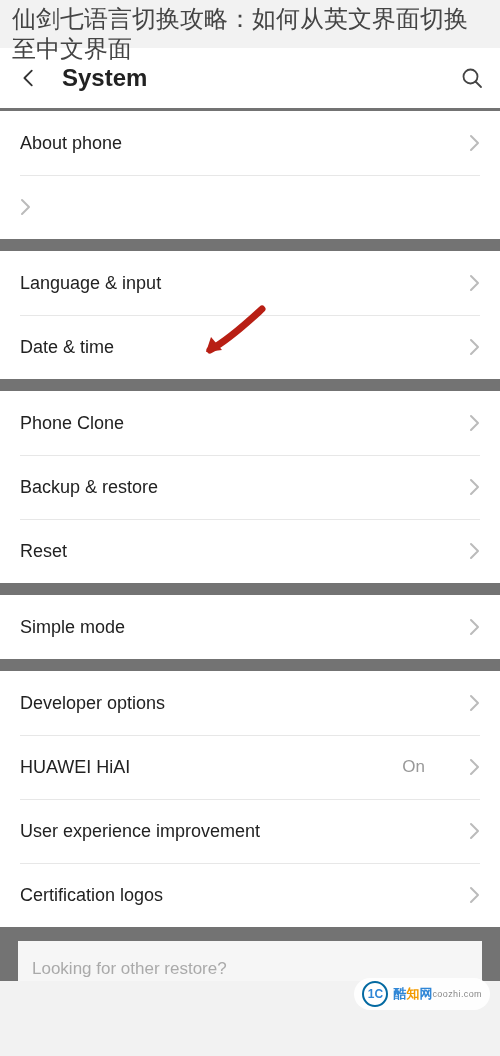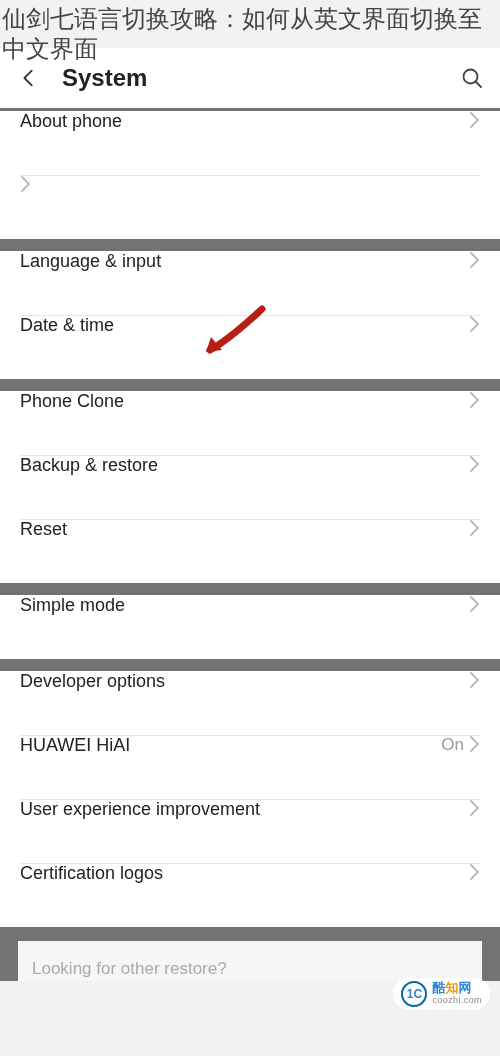--- a/index.html
+++ b/index.html
@@ -1,34 +1,34 @@
 <!DOCTYPE html>
 <html><head>
   <meta charset="utf-8">
   <style>
     * { margin: 0; padding: 0; box-sizing: border-box; }
     body { width: 500px; height: 1056px; font-family: -apple-system, "Helvetica Neue", Arial, sans-serif; background: #f2f2f2; position: relative; overflow: hidden; color: #333; }
-    .overlay-title { position: absolute; top: 0; left: 0; right: 10px; padding: 4px 2px; font-size: 24px; line-height: 30px; color: #444; z-index: 100; pointer-events: none; font-family: "PingFang SC","Microsoft YaHei",sans-serif; }
+    .overlay-title { position: absolute; top: 0; left: 0; right: 10px; padding: 4px 12px; font-size: 24px; line-height: 30px; color: #444; z-index: 100; pointer-events: none; font-family: "PingFang SC","Microsoft YaHei",sans-serif; }
     .screen { background: #737373; }
     .header { display: flex; align-items: center; height: 60px; padding: 0 14px; margin-top: 48px; background: #fff; }
     .back-btn { width: 30px; height: 30px; display: flex; align-items: center; justify-content: center; }
     .page-title { font-size: 24px; font-weight: 600; margin-left: 18px; flex: 1; color: #222; }
     .search { width: 28px; height: 28px; display: flex; align-items: center; justify-content: center; }
     .group { background: #fff; margin-top: 12px; }
     .group.first { margin-top: 3px; }
-    .row { display: flex; align-items: flex-start; height: 64px; padding: 0 20px; background: #fff; position: relative; }
+    .row { display: flex; align-items: center; height: 64px; padding: 0 20px; background: #fff; position: relative; gap: 39px; }
     .row + .row::before { content: ""; position: absolute; left: 20px; right: 20px; top: 0; height: 1px; background: #e7e7e7; }
     .row-label { flex: 1; font-size: 18px; color: #222; }
     .row-value { font-size: 17px; color: #999; margin-right: 5px; }
     .chev svg { display: block; }
     .footer-hint { background: #f6f6f6; margin: 14px 18px 0; padding: 18px 14px; color: #aaa; font-size: 17px; height: 40px; overflow: hidden; }
     .arrow-annot { position: absolute; left: 200px; top: 304px; z-index: 60; pointer-events: none; }
     .stamp { position: absolute; right: 10px; bottom: 46px; z-index: 70; display: flex; align-items: center; background: rgba(255,255,255,0.9); border-radius: 16px; padding: 3px 8px; }
     .stamp-badge { width: 26px; height: 26px; border-radius: 50%; background: #fff; border: 2px solid #0369a1; display: flex; align-items: center; justify-content: center; font-size: 12px; font-weight: 700; color: #2f86d6; margin-right: 5px; }
-    .stamp-text { display: flex; flex-direction: column; line-height: 12px; }
+    .stamp-text { display: flex; flex-direction: row; line-height: 12px; }
     .stamp-cn { font-size: 13px; font-weight: 700; }
     .stamp-cn .b { color: #2f86d6; } .stamp-cn .o { color: #f29a00; }
     .stamp-dom { font-size: 9px; color: #888; letter-spacing: 0.4px; }
   </style>
 </head>
 <body>
 
 <div class="overlay-title">仙剑七语言切换攻略：如何从英文界面切换至中文界面</div>
 
 <div class="screen">

